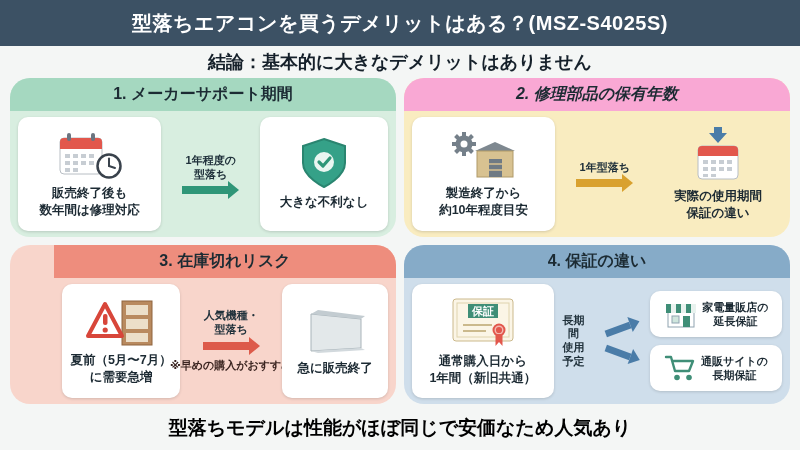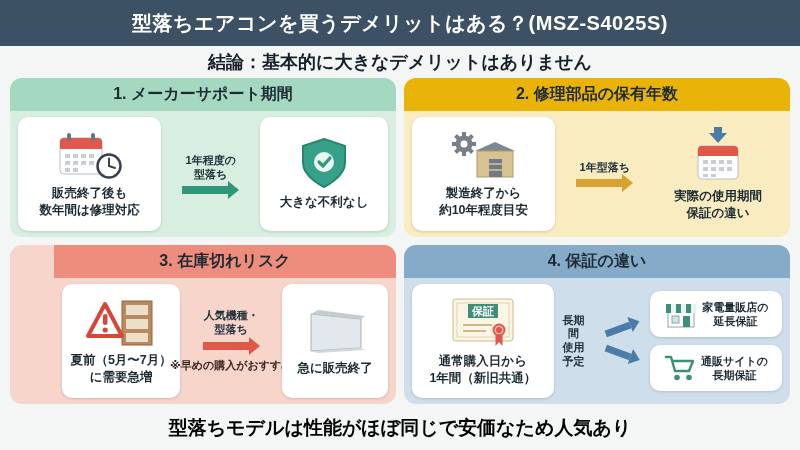--- a/index.html
+++ b/index.html
@@ -6,27 +6,27 @@
     background:#f4f6f5;font-family:"Liberation Sans","DejaVu Sans",sans-serif;}
   .page{width:800px;height:450px;display:flex;flex-direction:column;}
 
   .header{height:46px;background:#3c5164;color:#fff;display:flex;align-items:center;
     justify-content:center;font-size:20px;font-weight:bold;letter-spacing:.5px;flex:0 0 auto;}
   .conclusion{height:32px;display:flex;align-items:center;justify-content:center;
     font-size:18px;font-weight:bold;color:#15202a;flex:0 0 auto;}
 
   .grid{flex:1 1 auto;display:grid;grid-template-columns:1fr 1fr;grid-template-rows:1fr 1fr;
     gap:8px;padding:0 10px;}
-  .panel{border-radius:12px;overflow:hidden;display:flex;flex-direction:column;}
+  .panel{border-radius:20px;overflow:hidden;display:flex;flex-direction:column;}
   .panel-title{height:33px;display:flex;align-items:center;justify-content:center;
     font-size:16px;font-weight:bold;color:#1c2b33;flex:0 0 auto;}
   .panel-body{flex:1;display:flex;align-items:center;justify-content:center;gap:8px;padding:6px 8px;}
 
   .p1{background:#d8eee0;} .p1 .panel-title{background:#a5d8c0;} .p1{--ac:#2f9678;}
-  .p2{background:#f9ecc0;} .p2 .panel-title{background:#eab308;} .p2{--ac:#d9a12f;}
+  .p2{background:#f9ecc0;} .p2 .panel-title{background:#f9a8d4;font-style:italic;} .p2{--ac:#d9a12f;}
   .p3{background:#f8d5cb;padding-left:44px;} .p3 .panel-title{background:#ee8d7d;} .p3{--ac:#dd5a4a;}
   .p4{background:#cfdeeb;} .p4 .panel-title{background:#86abc8;} .p4{--ac:#4a7ca8;}
 
   .wbox{background:#fff;border-radius:10px;box-shadow:0 1px 3px rgba(0,0,0,.15);
     display:flex;flex-direction:column;align-items:center;justify-content:center;gap:5px;
     padding:7px 6px;font-weight:bold;font-size:12.5px;line-height:1.3;text-align:center;color:#1c2a33;}
   .txt{white-space:pre-line;}
   .src{width:136px;min-height:100px;}
   .res{width:120px;min-height:100px;}
   .plain{background:none;box-shadow:none;}

